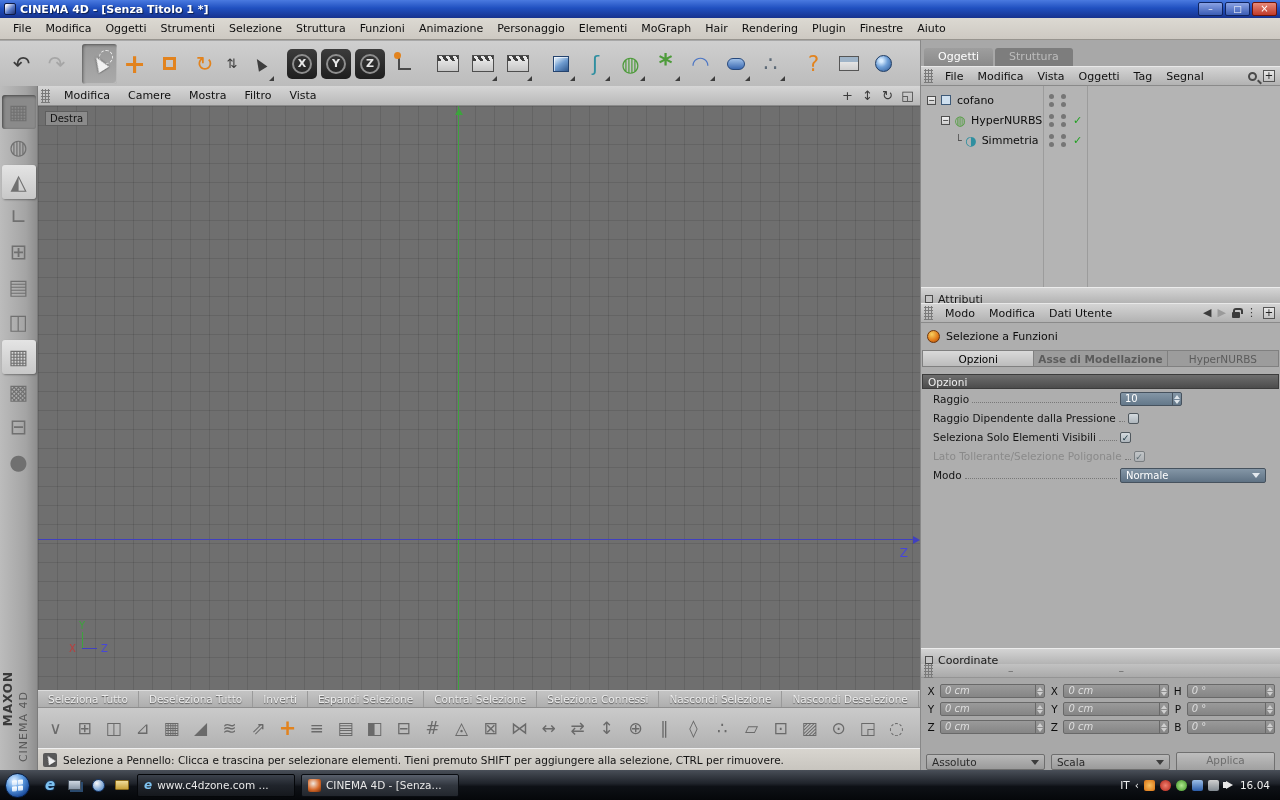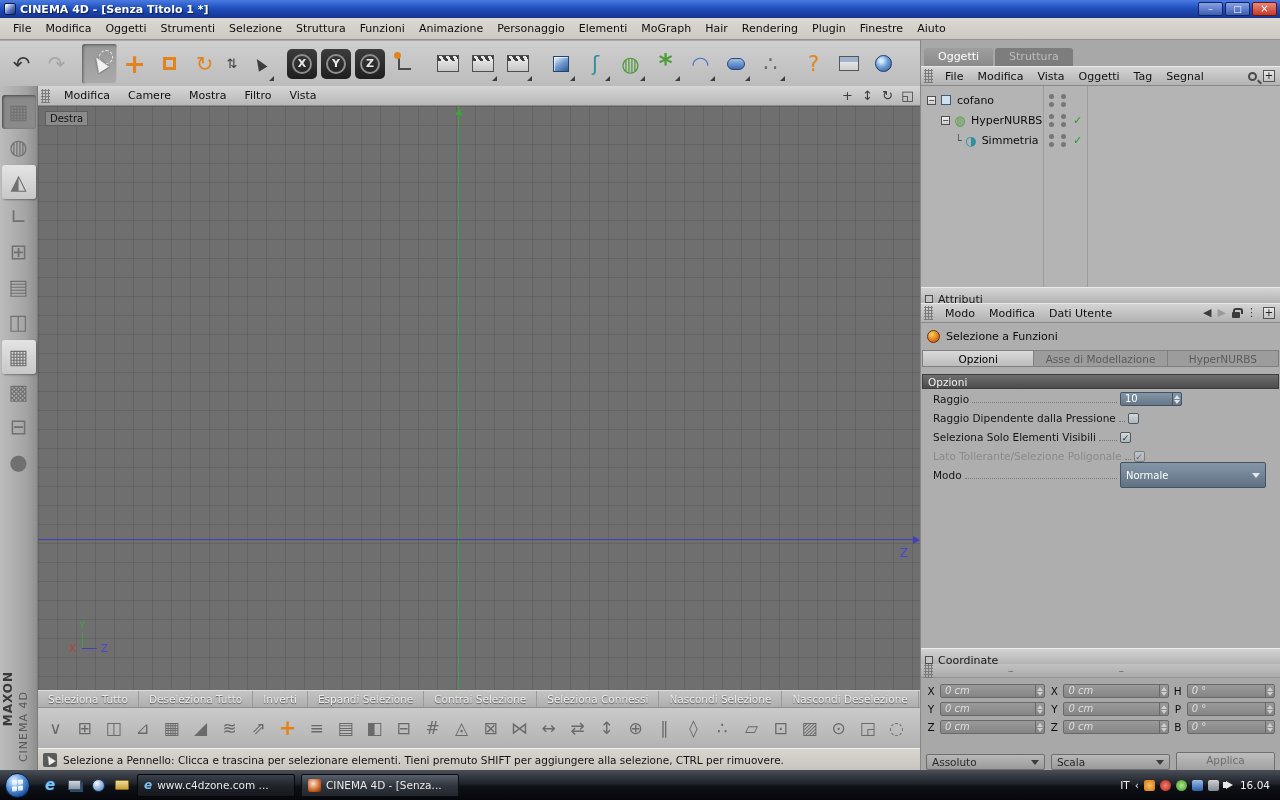--- a/index.html
+++ b/index.html
@@ -136,38 +136,38 @@
   .attr-head { top:247px; }
   .attr-menu { top:263px; }
   .attr-body { position:absolute; top:283px; left:0; right:0; height:325px; background:#aeaeae; }
   .tool-row { display:flex; align-items:center; gap:6px; padding:7px 6px 5px 6px; }
   .brush-ico { width:13px; height:13px; border-radius:50%; flex:none;
     background:radial-gradient(circle at 35% 30%,#f8d060,#e07818 60%,#9c4a0e); border:1px solid #6e3408; }
   .tool-name { font-size:11px; color:#0e0e0e; }
   .attr-tabs { display:flex; margin:2px 1px 0 1px; }
   .attr-tab { height:17px; line-height:16px; text-align:center; font-size:10.5px; border:1px solid #808080; white-space:nowrap; overflow:hidden; }
   .attr-tab.on { flex:1; background:linear-gradient(#dadada,#bcbcbc); color:#000; }
-  .attr-tab.off { flex:1.2; background:#9c9c9c; color:#5c5c5c; border-left:none; }
+  .attr-tab.off { flex:1.2; background:#9c9c9c; color:#5c5c5c; border-left:none;font-weight:bold; }
   .attr-tab.off2 { flex:1; background:#9c9c9c; color:#5c5c5c; border-left:none; }
   .secbar { margin:7px 1px 0 1px; height:15px; background:linear-gradient(#6e6e6e,#4c4c4c); border:1px solid #3c3c3c;
     color:#efefef; font-size:10.5px; line-height:14px; padding-left:5px; }
   .prow { display:flex; align-items:center; height:18px; padding:0 10px 0 12px; margin-top:1px; font-size:10.5px; color:#141414; }
   .prow.dis { color:#8a8a8a; }
   .plabel { white-space:nowrap; }
   .leader { flex:1; margin:0 3px; border-bottom:1px dotted #787878; height:1px; transform:translateY(3px); min-width:6px; }
   .pctrl { width:150px; flex:none; display:flex; align-items:center; }
   .spin { width:62px; height:14px; display:flex; background:linear-gradient(#8496a6,#64788a); border:1px solid #46525e; border-radius:2px; color:#fff; }
   .spin .v { flex:1; font-size:10px; line-height:12px; padding-left:4px; }
   .arrcol { width:9px; border-left:1px solid #46525e; display:flex; flex-direction:column; align-items:center; justify-content:center; gap:1px; }
   .tri-u { width:0; height:0; border-left:3px solid transparent; border-right:3px solid transparent; border-bottom:4px solid #dde4ea; }
   .tri-d { width:0; height:0; border-left:3px solid transparent; border-right:3px solid transparent; border-top:4px solid #dde4ea; }
   .cb { width:11px; height:11px; border:1px solid #50585e; border-radius:2px; background:linear-gradient(#d4dade,#aeb6bc);
     font-size:9px; line-height:10px; text-align:center; color:#14303c; font-weight:bold; }
   .prow.dis .cb { opacity:.55; }
-  .ddl { width:146px; height:26px; display:flex; align-items:center; background:linear-gradient(#8496a6,#5f7284);
+  .ddl { width:146px; height:15px; display:flex; align-items:center; background:linear-gradient(#8496a6,#5f7284);
     border:1px solid #46525e; border-radius:2px; color:#fff; font-size:10px; padding:0 5px; }
   .tri-dn { width:0; height:0; margin-left:auto; border-left:4px solid transparent; border-right:4px solid transparent; border-top:5px solid #e4e9ee; }
 
   .coord-head { top:608px; }
   .coord-hrow { position:absolute; top:624px; left:0; right:0; height:14px; display:flex; align-items:center; color:#6a6a6a;
     background:linear-gradient(#c2c2c2,#aaaaaa); border-bottom:1px solid #949494; }
   .dash1 { margin-left:70px; } .dash2 { margin-left:105px; }
   .coord-grid { position:absolute; top:642px; left:5px; right:5px; }
   .crow { display:flex; align-items:center; height:18px; gap:4px; }
   .clab { width:10px; text-align:center; font-size:10.5px; color:#0e0e0e; flex:none; }

